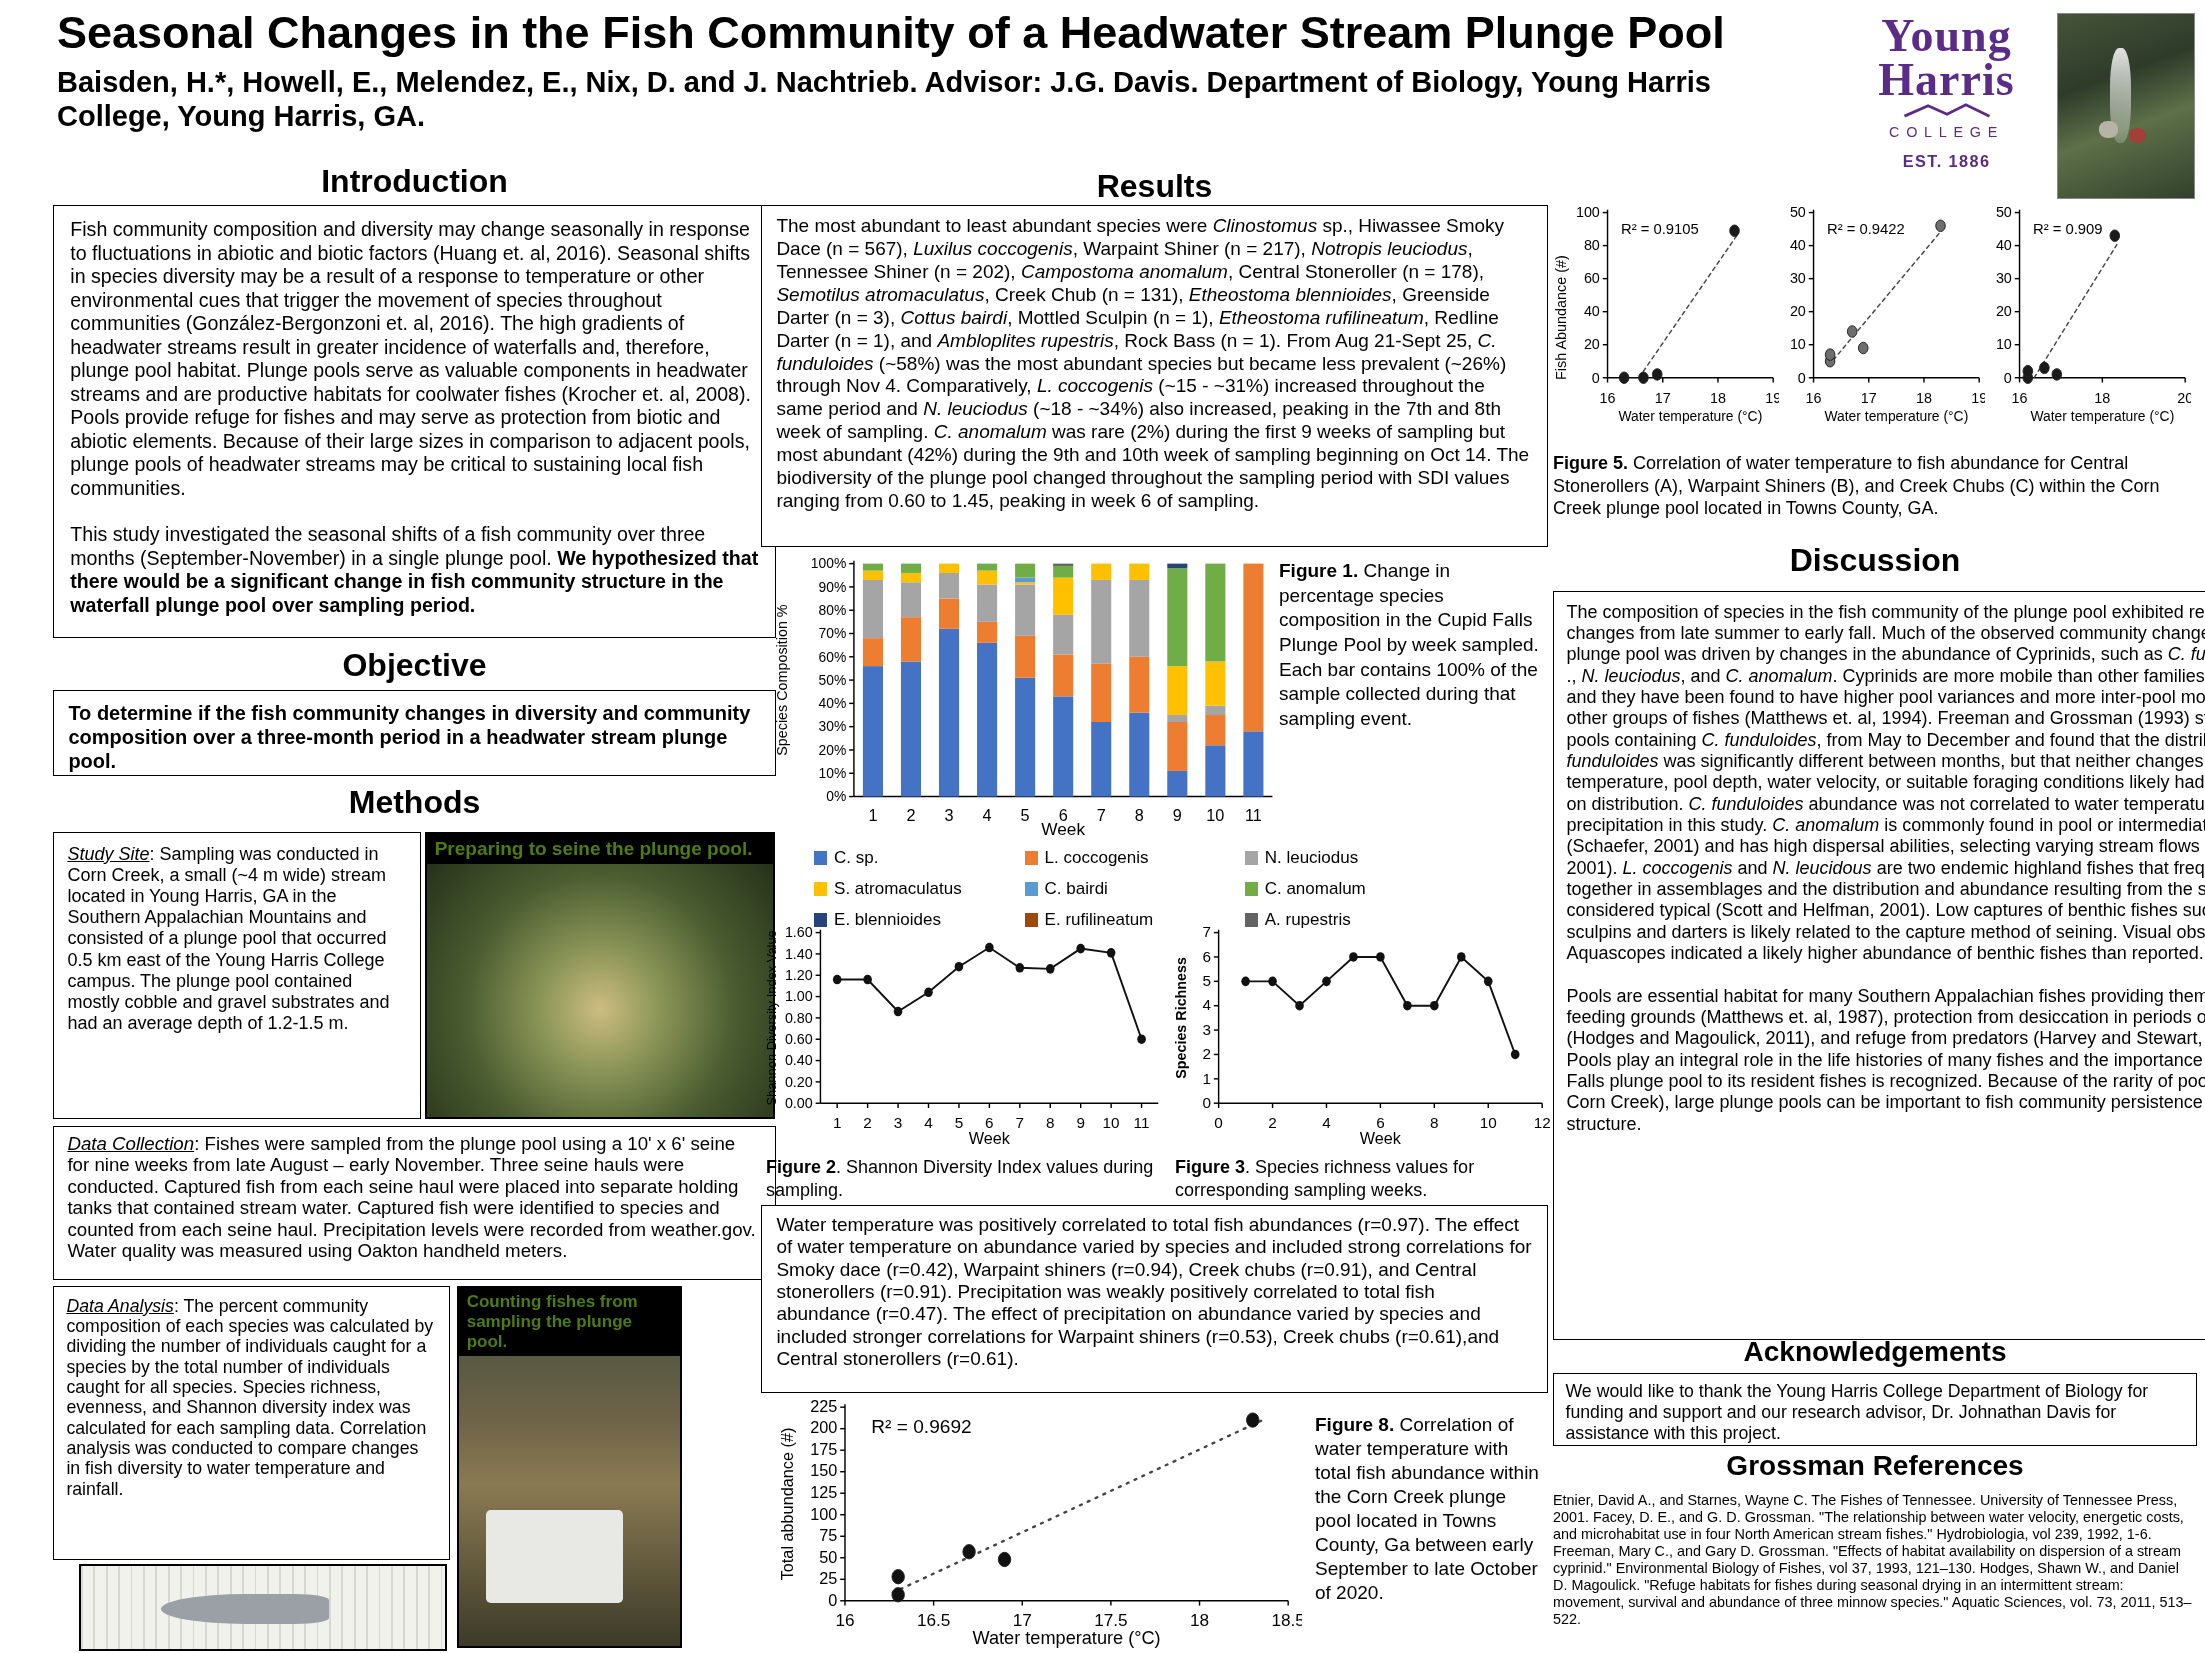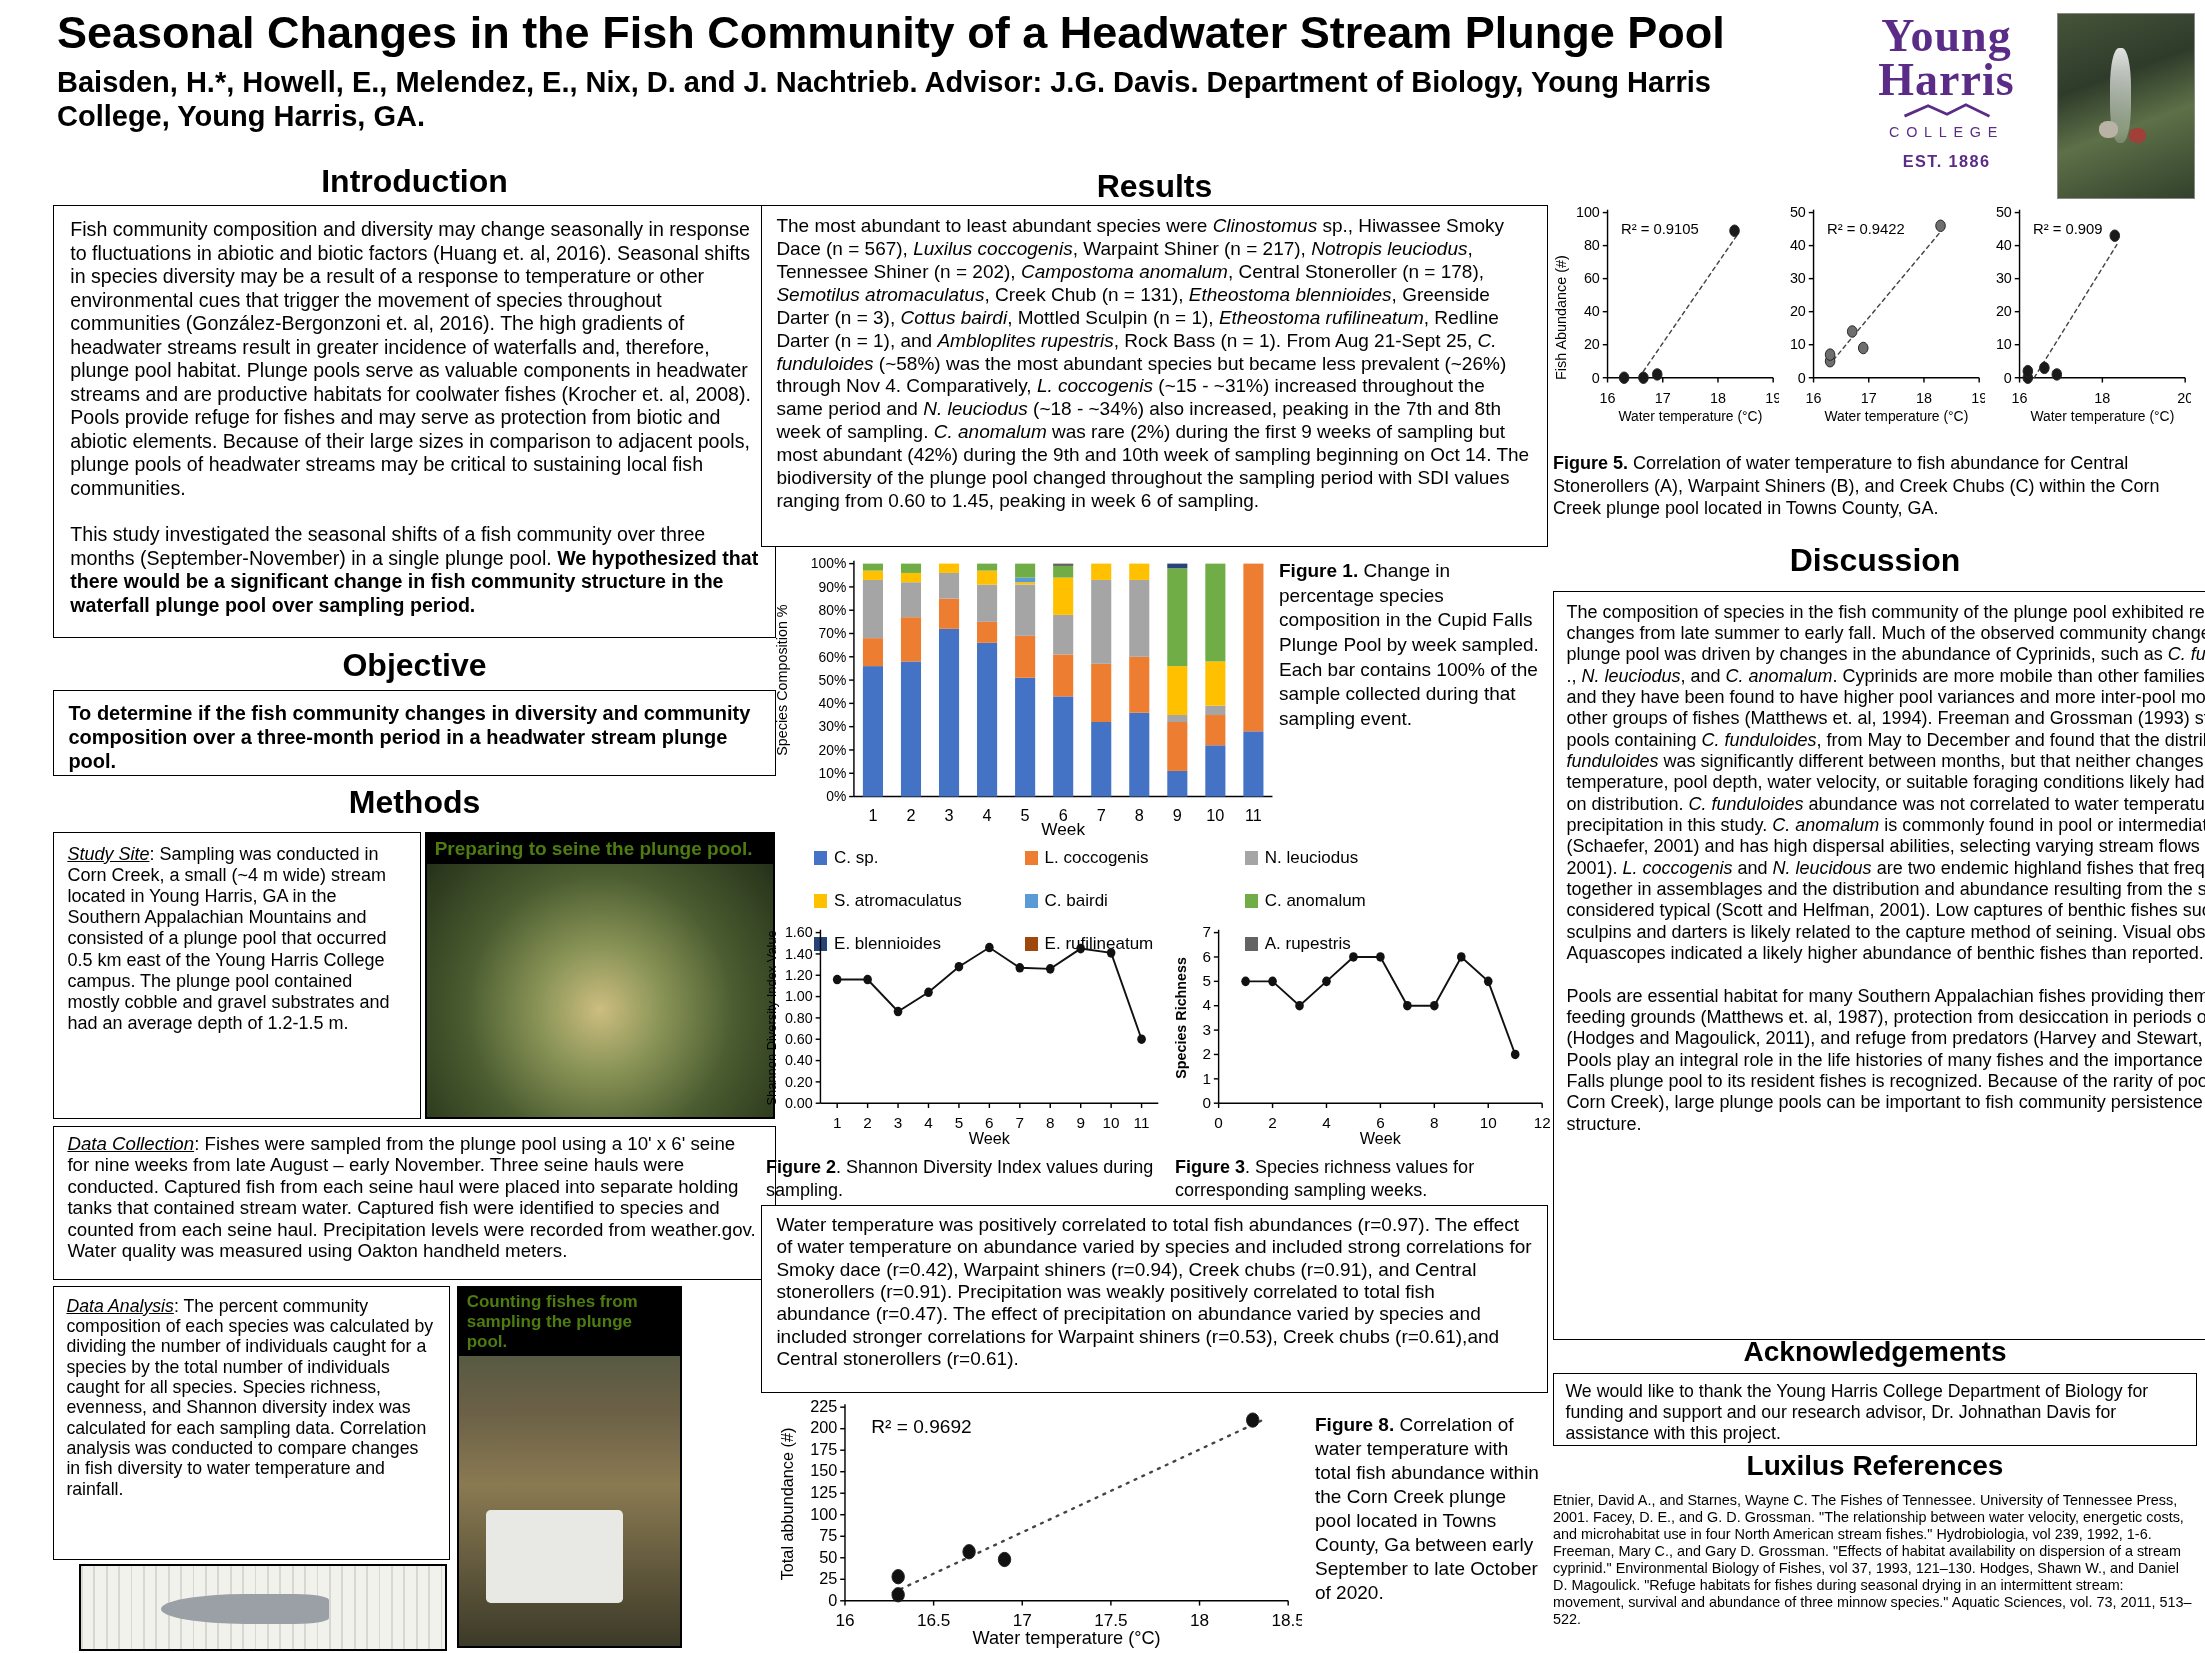--- a/index.html
+++ b/index.html
@@ -41,21 +41,21 @@
   #methods-photo2 .band { font-size:17px; }
   #methods-photo2 .cooler { position:absolute; left:12%; top:62%; width:62%; height:26%; background:#e8e8e4; border-radius:4.8px; }
   #methods-photo3 { left:79px; top:1564px; width:368px; height:87px;
     background:repeating-linear-gradient(90deg,#d8d8d2 0 1.9px,#f2f2ec 1.9px 12.4px); }
   #methods-photo3 .fish { position:absolute; left:22%; top:34%; width:46%; height:36%; background:#9aa0a6; border-radius:50% 20% 20% 50%; }
 
   #results-heading { left:761px; top:168px; width:787px; }
   #results-box { left:761px; top:205px; width:787px; height:342px; padding:8.6px 14.4px; font-size:19px; line-height:1.21; }
   #fig1-chart { left:775px; top:555px; }
   #fig1-caption { left:1279px; top:559px; width:266px; font-size:19px; line-height:1.3; }
-  #fig1-legend { left:814px; top:848px; width:622px; display:grid; grid-template-columns:1.1fr 1.15fr 1fr; row-gap:23px; font-size:17px; }
+  #fig1-legend { left:814px; top:848px; width:622px; display:grid; grid-template-columns:1.1fr 1.15fr 1fr; row-gap:11px; font-size:17px; }
   .legend-item { display:flex; align-items:center; gap:6.7px; }
   .legend-swatch { width:13.4px; height:13.4px; flex:0 0 13.4px; }
   #fig2-chart { left:763px; top:924px; }
   #fig2-caption { left:766px; top:1156px; width:397px; font-size:18px; line-height:1.25; }
   #fig3-chart { left:1173px; top:924px; }
   #fig3-caption { left:1175px; top:1156px; width:373px; font-size:18px; line-height:1.25; }
   #correlation-box { left:761px; top:1205px; width:787px; height:188px; padding:7.7px 14.4px; font-size:19px; line-height:1.18; }
   #fig4-chart { left:780px; top:1400px; }
   #fig4-caption { left:1315px; top:1413px; width:227px; font-size:19px; line-height:1.26; }
 
@@ -514,17 +514,17 @@
 
   <div class="abs heading" id="discussion-heading">Discussion</div>
   <div class="abs box" id="discussion-box">
     <p>The composition of species in the fish community of the plunge pool exhibited recognizable changes from late summer to early fall. Much of the observed community changes in the plunge pool was driven by changes in the abundance of Cyprinids, such as <i>C. funduloides sp</i> ., <i>N. leuciodus</i>, and <i>C. anomalum</i>. Cyprinids are more mobile than other families of fishes, and they have been found to have higher pool variances and more inter-pool movement than other groups of fishes (Matthews et. al, 1994). Freeman and Grossman (1993) studied 3 pools containing <i>C. funduloides</i>, from May to December and found that the distribution of <i>C. funduloides</i> was significantly different between months, but that neither changes in temperature, pool depth, water velocity, or suitable foraging conditions likely had any effect on distribution. <i>C. funduloides</i> abundance was not correlated to water temperature or recent precipitation in this study. <i>C. anomalum</i> is commonly found in pool or intermediate habitats (Schaefer, 2001) and has high dispersal abilities, selecting varying stream flows (Schaefer, 2001). <i>L. coccogenis</i> and <i>N. leucidous</i> are two endemic highland fishes that frequently occur together in assemblages and the distribution and abundance resulting from the study can be considered typical (Scott and Helfman, 2001). Low captures of benthic fishes such as sculpins and darters is likely related to the capture method of seining. Visual observation with Aquascopes indicated a likely higher abundance of benthic fishes than reported.</p>
     <p>Pools are essential habitat for many Southern Appalachian fishes providing them with feeding grounds (Matthews et. al, 1987), protection from desiccation in periods of drought (Hodges and Magoulick, 2011), and refuge from predators (Harvey and Stewart, 1991). Pools play an integral role in the life histories of many fishes and the importance of the Cupid Falls plunge pool to its resident fishes is recognized. Because of the rarity of pools (&lt;14% in Corn Creek), large plunge pools can be important to fish community persistence and structure.</p>
   </div>
 
   <div class="abs heading-sm" id="ack-heading">Acknowledgements</div>
   <div class="abs box" id="ack-box">We would like to thank the Young Harris College Department of Biology for funding and support and our research advisor, Dr. Johnathan Davis for assistance with this project.</div>
 
-  <div class="abs heading-sm" id="refs-heading">Luxilus References</div>
+  <div class="abs heading-sm" id="refs-heading">Grossman References</div>
   <div class="abs" id="refs-text">Etnier, David A., and Starnes, Wayne C. The Fishes of Tennessee. University of Tennessee Press, 2001. Facey, D. E., and G. D. Grossman. "The relationship between water velocity, energetic costs, and microhabitat use in four North American stream fishes." Hydrobiologia, vol 239, 1992, 1-6. Freeman, Mary C., and Gary D. Grossman. "Effects of habitat availability on dispersion of a stream cyprinid." Environmental Biology of Fishes, vol 37, 1993, 121–130. Hodges, Shawn W., and Daniel D. Magoulick. "Refuge habitats for fishes during seasonal drying in an intermittent stream: movement, survival and abundance of three minnow species." Aquatic Sciences, vol. 73, 2011, 513–522.</div>
 
 </div>
 
 
 </body></html>

